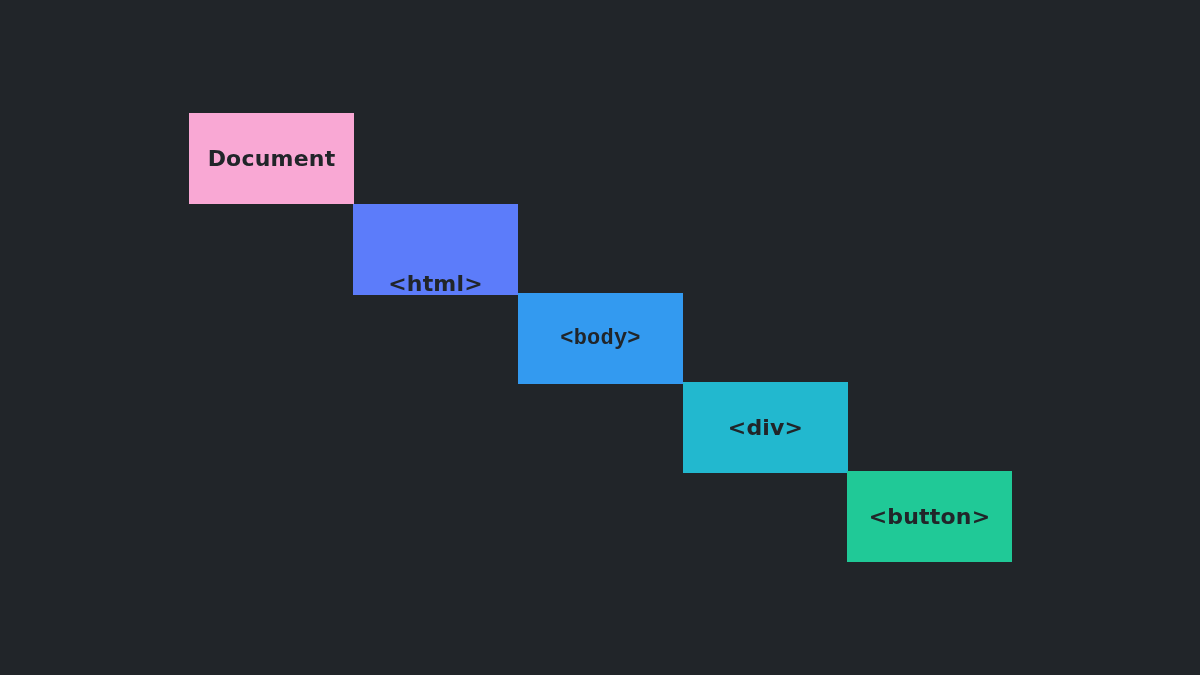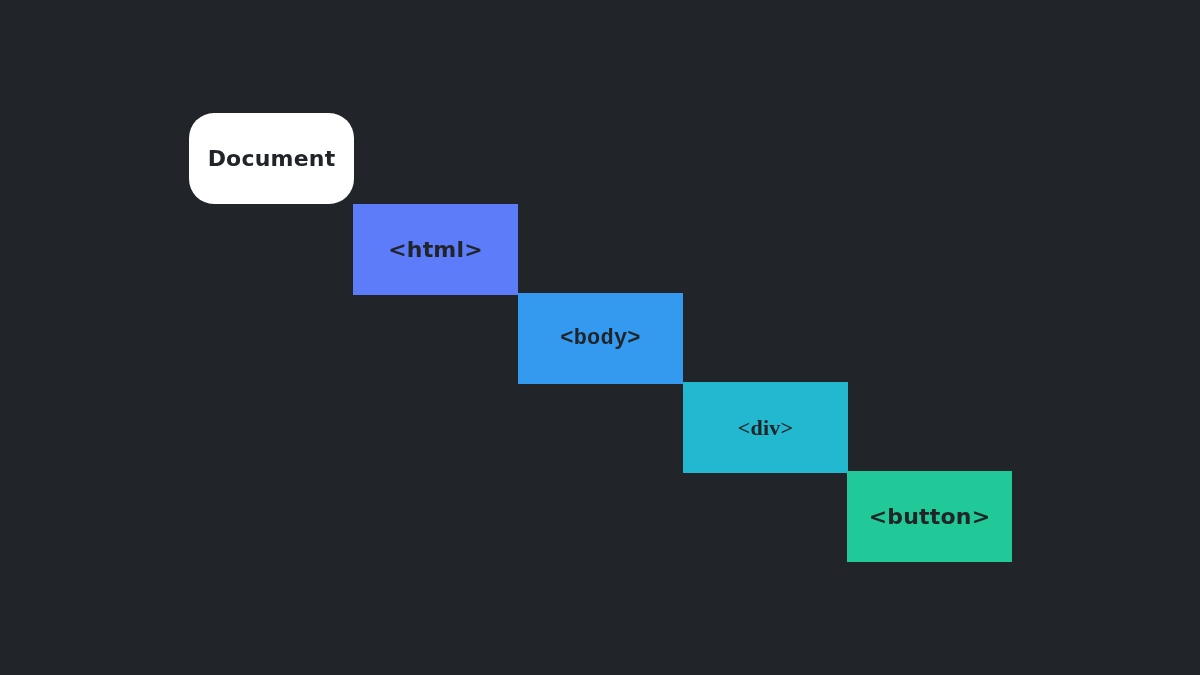--- a/index.html
+++ b/index.html
@@ -40,33 +40,33 @@
   .step-1 { left: 353px; top: 204px; }
   .step-2 { left: 518px; top: 293px; font-family: Liberation Mono, monospace; }
   .step-3 { left: 683px; top: 382px; }
   .step-4 { left: 847px; top: 471px; }
 </style>
 </head>
 <body>
 
 <div id="canvas" style="background: rgb(33, 37, 41);">
 
-  <div class="node step-0" style="background-color: #ffffff; border-radius: 25px;">
+  <div class="node step-0" style="background-color: #f9a8d4;">
     <span class="node-label" style="color: rgb(33, 37, 41);">Document</span>
   </div>
 
-  <div class="node step-1" style="background-color: rgb(92, 124, 250);">
+  <div class="node step-1" style="background-color: rgb(92, 124, 250); align-items: flex-end;">
     <span class="node-label" style="color: rgb(33, 37, 41);">&lt;html&gt;</span>
   </div>
 
   <div class="node step-2" style="background-color: rgb(51, 154, 240);">
     <span class="node-label" style="color: rgb(33, 37, 41);">&lt;body&gt;</span>
   </div>
 
-  <div class="node step-3" style="background-color: rgb(34, 184, 207); font-family: Liberation Serif, serif;">
+  <div class="node step-3" style="background-color: rgb(34, 184, 207);">
     <span class="node-label" style="color: rgb(33, 37, 41);">&lt;div&gt;</span>
   </div>
 
   <div class="node step-4" style="background-color: rgb(32, 201, 151);">
     <span class="node-label" style="color: rgb(33, 37, 41);">&lt;button&gt;</span>
   </div>
 
 </div>
 
 </body></html>

